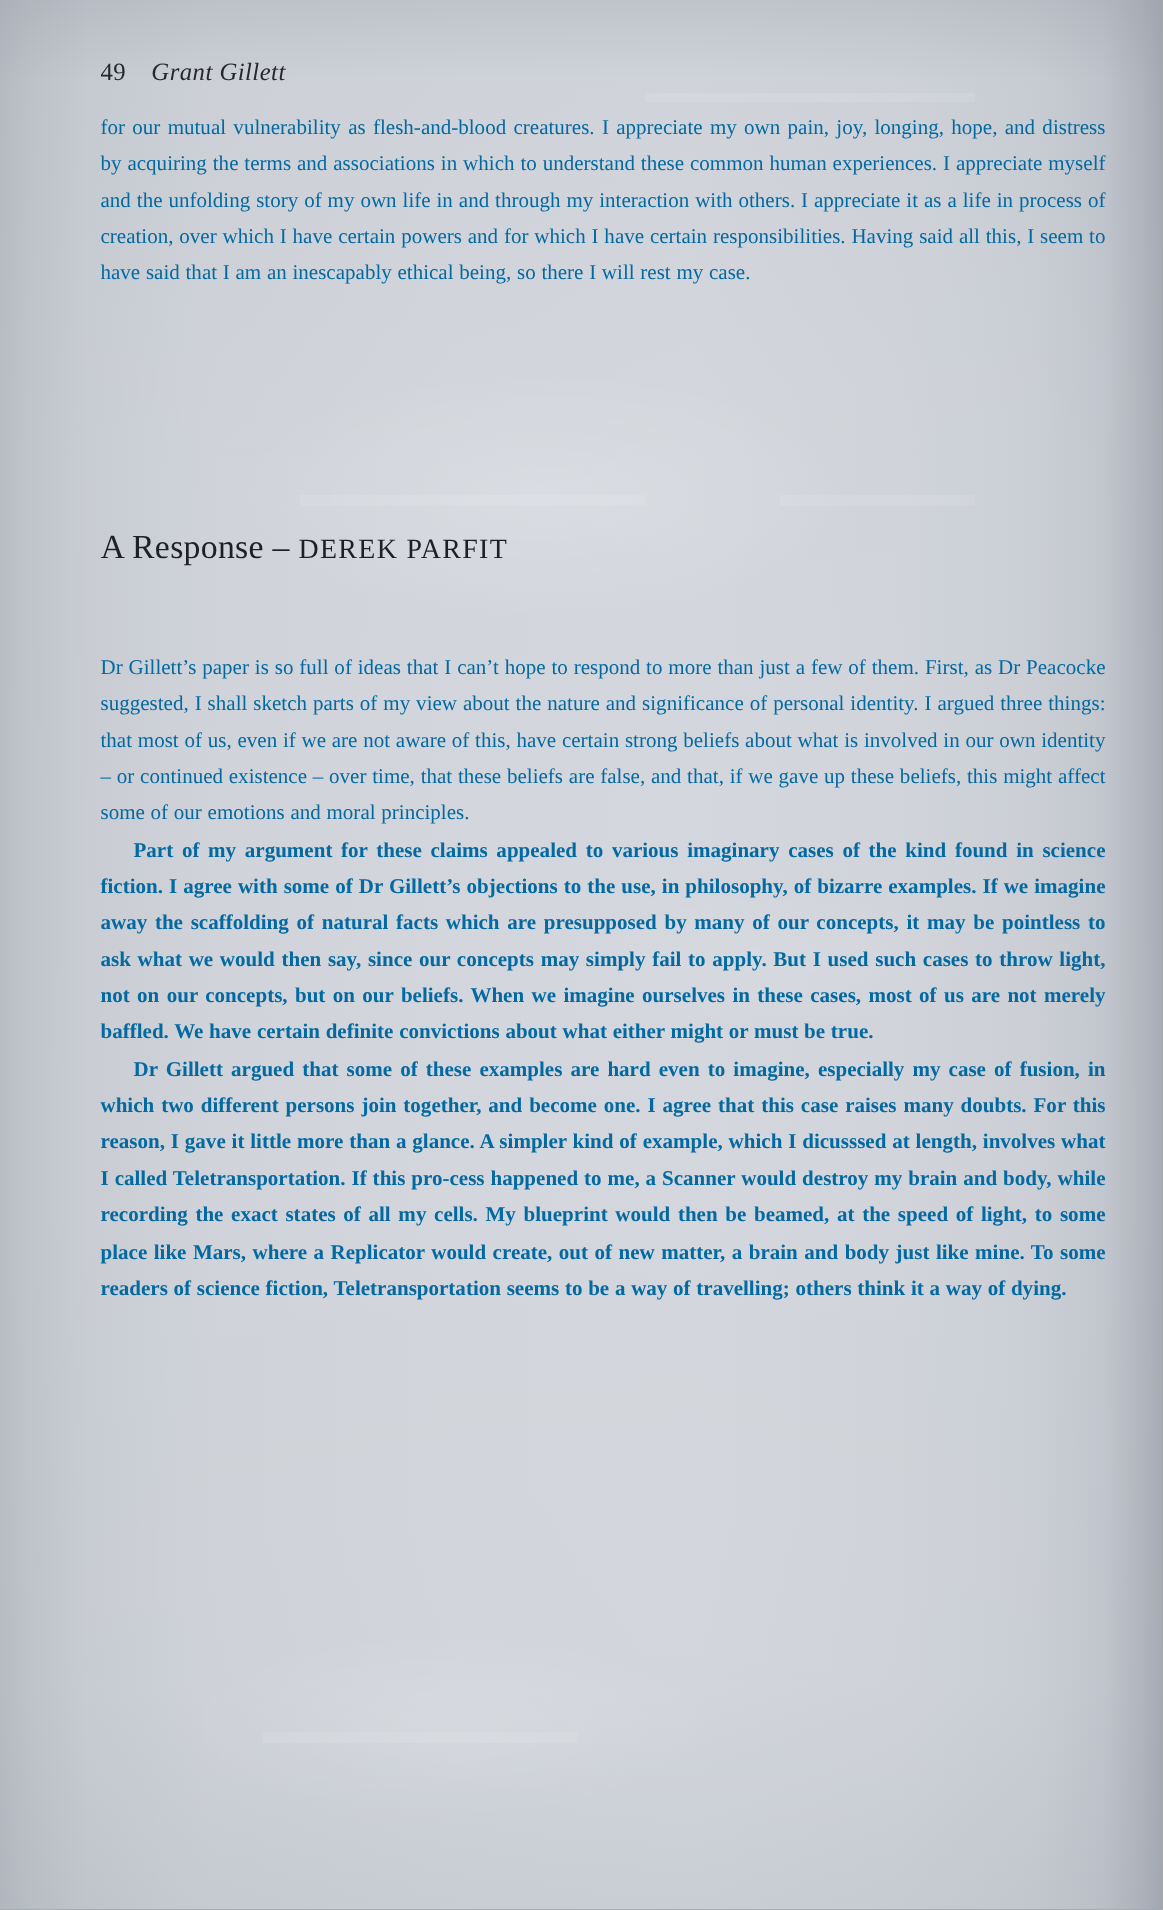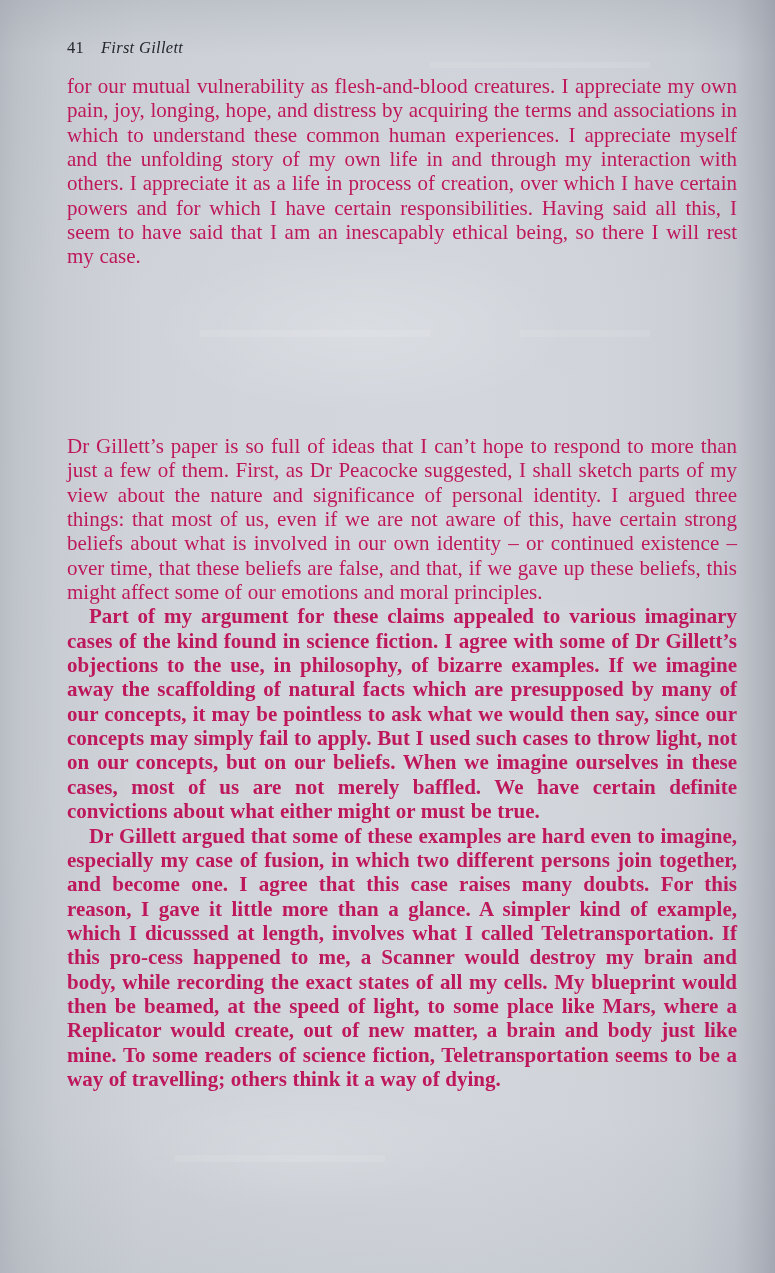--- a/index.html
+++ b/index.html
@@ -87,23 +87,23 @@
   .textblock {
     position: absolute;
     left: 0;
     width: 670px;
   }
 
   p.para {
     margin: 0;
     text-align: justify;
     text-justify: inter-word;
-    font-size: 21px;
+    font-size: 14px;
     line-height: 24.35px;
-    color: #be185d;
+    color: #0369a1;
     letter-spacing: 0.01px;
     word-spacing: 0.3px;
     -webkit-font-smoothing: antialiased;
   }
   p.para.indent {
     text-indent: 22px;
     font-weight: bold;
   }
   p.para:last-child {
     
@@ -144,27 +144,30 @@
   <div class="paper-blotch"></div>
 
   <div class="streak" style="left:200px; top:330px; width:230px;"></div>
   <div class="streak" style="left:520px; top:330px; width:130px;"></div>
   <div class="streak" style="left:175px; top:1155px; width:210px;"></div>
   <div class="streak" style="left:430px; top:62px; width:220px; height:6px;"></div>
 
   <div id="content">
 
     <div class="page-header">
-      <span class="folio">41</span><span class="running-title">First Gillett</span>
+      <span class="folio">49</span><span class="running-title">Grant Gillett</span>
     </div>
 
     <div class="textblock" id="block-top">
       <p class="para">for our mutual vulnerability as flesh-and-blood creatures. I appreciate my own pain, joy, longing, hope, and distress by acquiring the terms and associations in which to understand these common human experiences. I appreciate myself and the unfolding story of my own life in and through my interaction with others. I appreciate it as a life in process of creation, over which I have certain powers and for which I have certain responsibilities. Having said all this, I seem to have said that I am an inescapably ethical being, so there I will rest my case.</p>
     </div>
 
+    <div class="textblock" id="heading-wrap">
+      <h2 class="section-heading"><span>A Response</span><span>&nbsp;</span><span>–</span><span>&nbsp;</span><span class="smallcaps">DEREK PARFIT</span></h2>
+    </div>
 
     <div class="textblock" id="block-body">
       <p class="para">Dr Gillett’s paper is so full of ideas that I can’t hope to respond to more than just a few of them. First, as Dr Peacocke suggested, I shall sketch parts of my view about the nature and significance of personal identity. I argued three things: that most of us, even if we are not aware of this, have certain strong beliefs about what is involved in our own identity – or continued existence – over time, that these beliefs are false, and that, if we gave up these beliefs, this might affect some of our emotions and moral principles.</p>
       <p class="para indent">Part of my argument for these claims appealed to various imaginary cases of the kind found in science fiction. I agree with some of Dr Gillett’s objections to the use, in philosophy, of bizarre examples. If we imagine away the scaffolding of natural facts which are presupposed by many of our concepts, it may be pointless to ask what we would then say, since our concepts may simply fail to apply. But I used such cases to throw light, not on our concepts, but on our beliefs. When we imagine ourselves in these cases, most of us are not merely baffled. We have certain definite convictions about what either might or must be true.</p>
       <p class="para indent">Dr Gillett argued that some of these examples are hard even to imagine, especially my case of fusion, in which two different persons join together, and become one. I agree that this case raises many doubts. For this reason, I gave it little more than a glance. A simpler kind of example, which I dicusssed at length, involves what I called Teletransportation. If this pro-cess happened to me, a Scanner would destroy my brain and body, while recording the exact states of all my cells. My blueprint would then be beamed, at the speed of light, to some place like Mars, where a Replicator would create, out of new matter, a brain and body just like mine. To some readers of science fiction, Teletransportation seems to be a way of travelling; others think it a way of dying.</p>
     </div>
 
   </div>
 </div>
 

